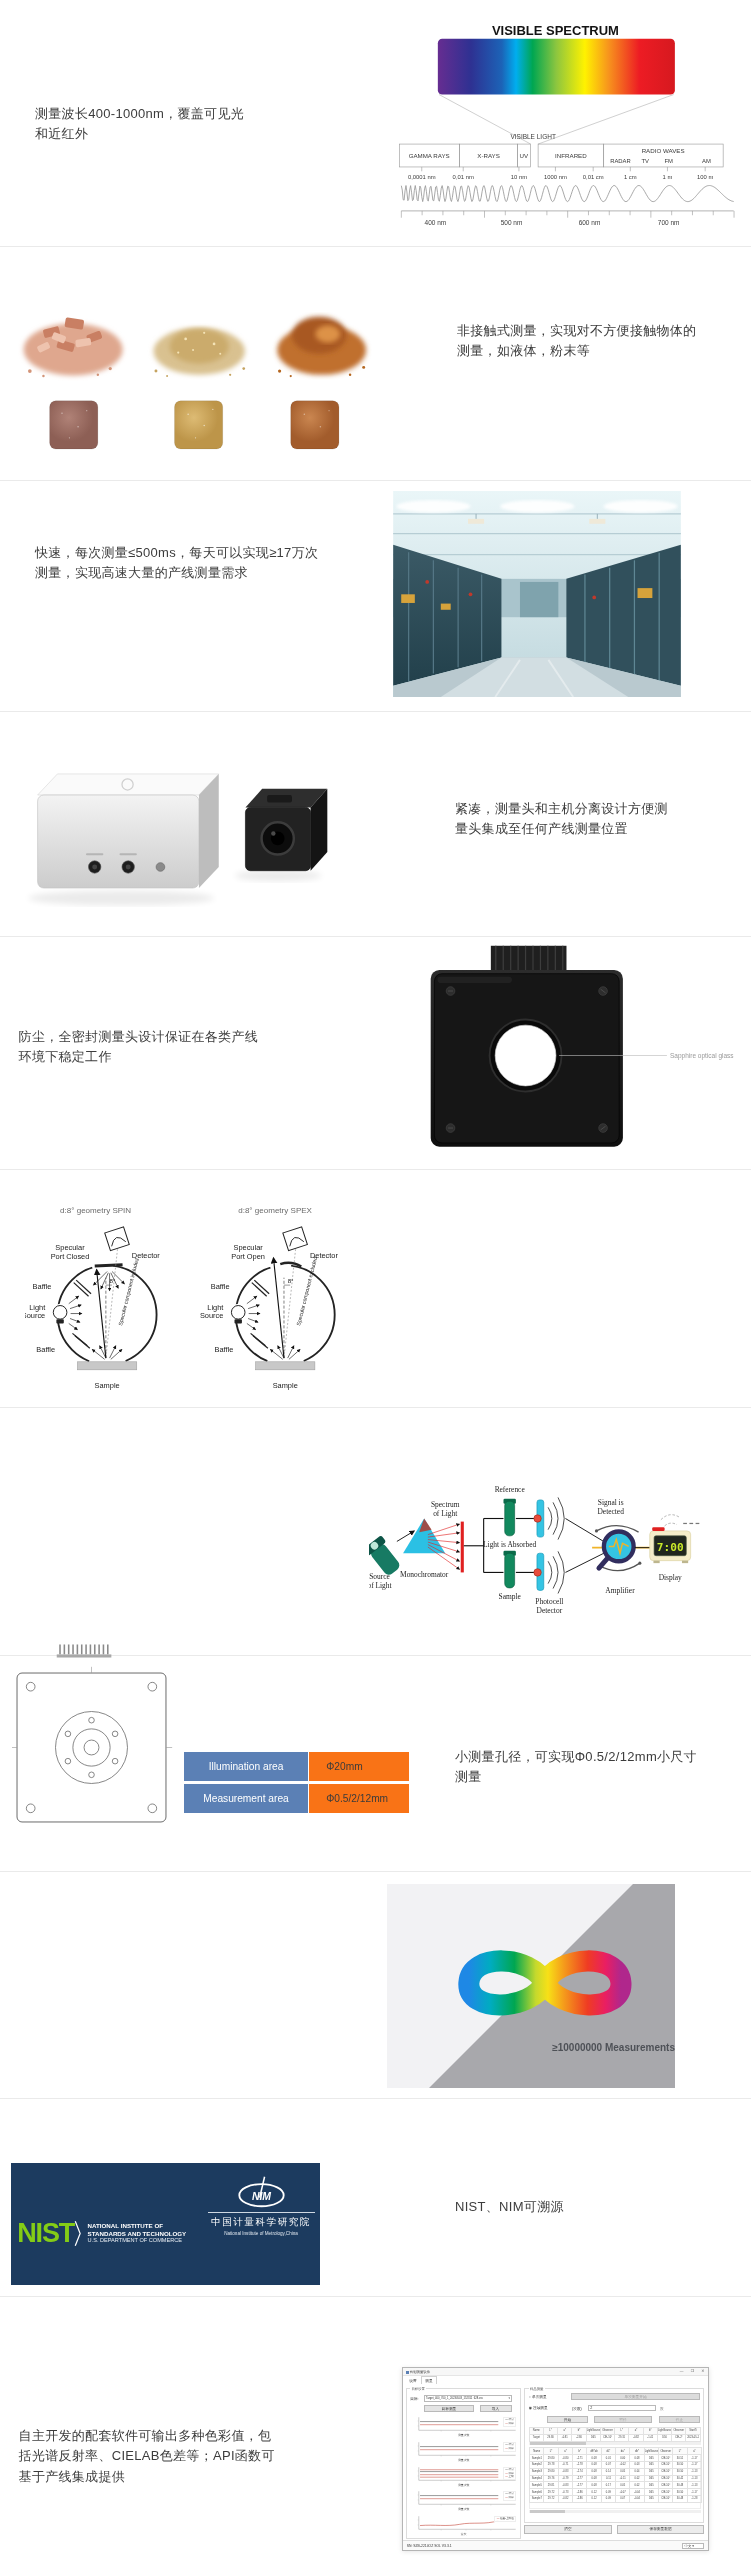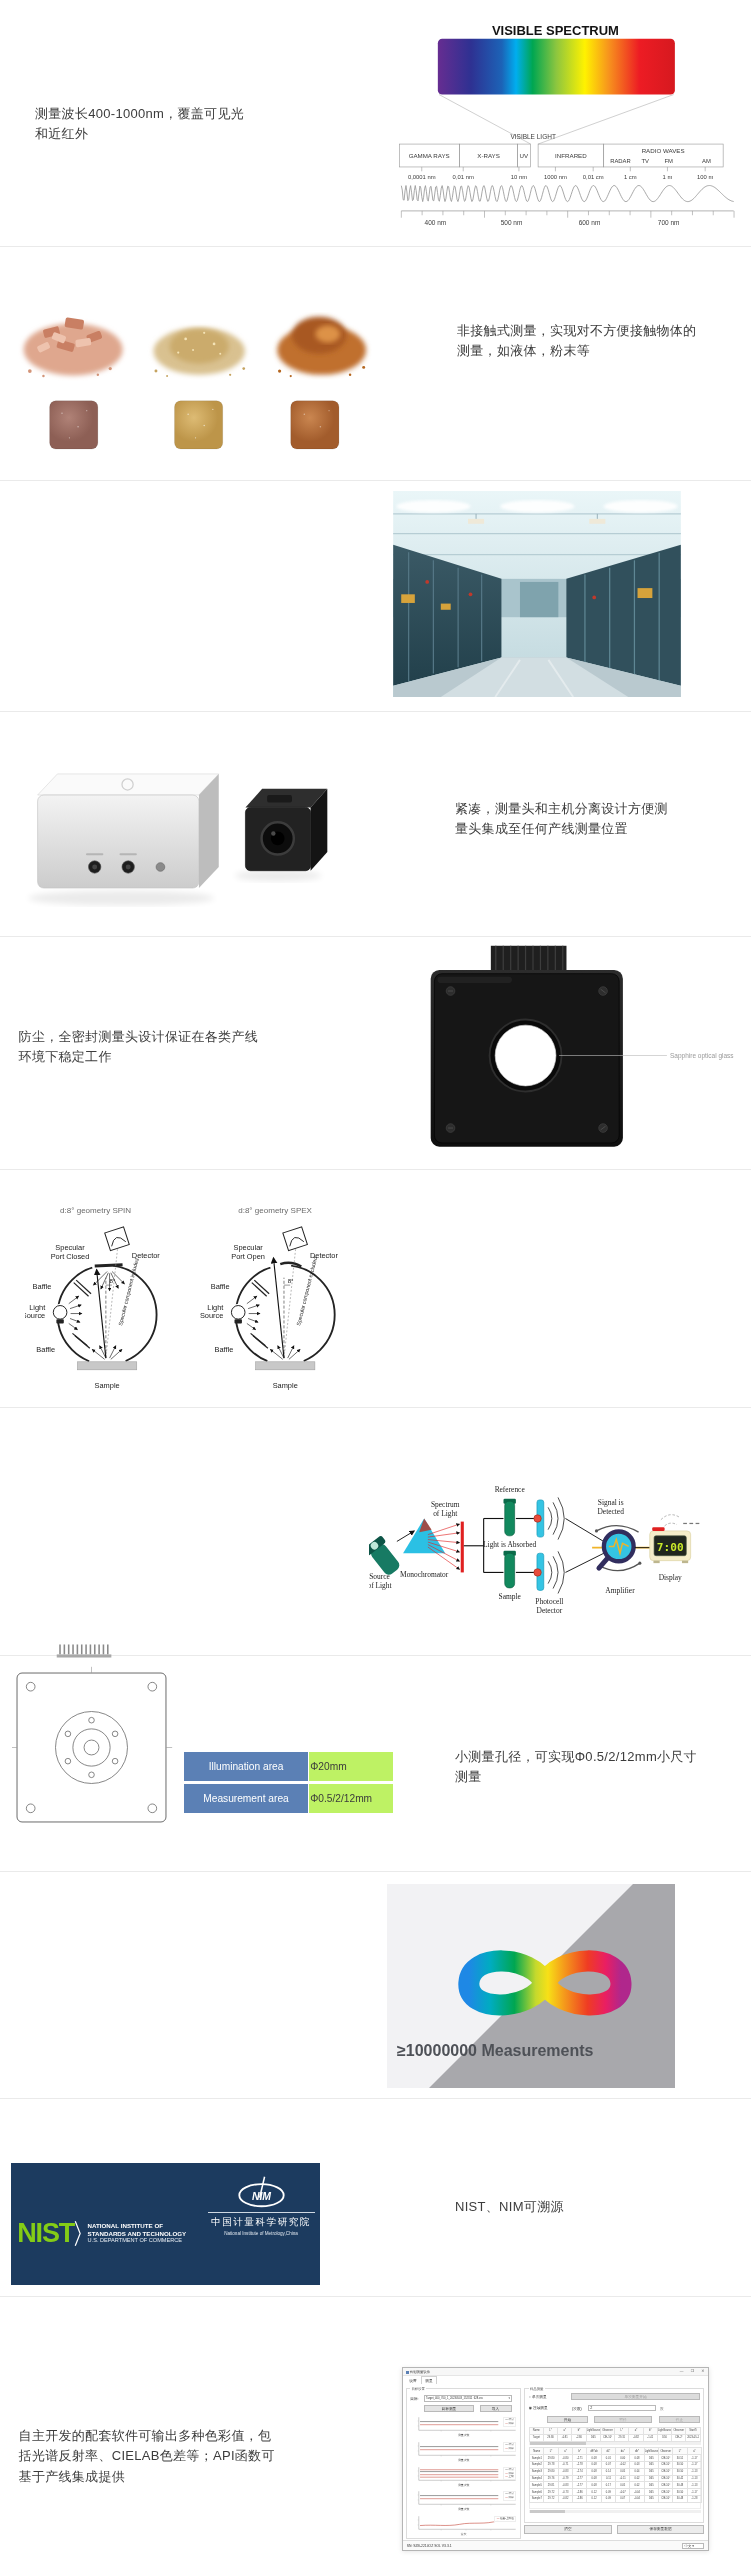--- a/index.html
+++ b/index.html
@@ -4,25 +4,25 @@
 <style>
   html,body{margin:0;padding:0;background:#fff;}
   #page{position:relative;width:752px;height:2576px;background:#fff;overflow:hidden;
         font-family:"Liberation Sans","DejaVu Sans",sans-serif;}
   .hr{position:absolute;left:0;width:752px;height:0.6px;background:#eaeaea;}
   .zh{position:absolute;font-size:13px;line-height:20.4px;color:#3c3c3c;white-space:pre-line;letter-spacing:0.3px;}
   .imglabel{position:absolute;font-size:6.5px;color:#9a9a9a;}
   
   .spec-row{position:absolute;display:flex;}
   .spec-k{width:124px;height:28.5px;background:#5b80b5;color:#fff;display:flex;align-items:center;justify-content:center;font-size:10.2px;}
-  .spec-v{width:83px;height:28.5px;background:#bef264;color:#3b3b3b;display:flex;align-items:center;padding-left:1px;font-size:10.2px;margin-left:1.2px;}
+  .spec-v{width:83px;height:28.5px;background:#f97316;color:#3b3b3b;display:flex;align-items:center;padding-left:17px;font-size:10.2px;margin-left:1.2px;}
   
   .inf-box{position:absolute;left:387px;top:1884px;width:288px;height:204px;
            background:linear-gradient(135deg,#f2f2f4 49.9%,#a8a8ac 50.1%);}
-  .inf-cap{position:absolute;left:397px;top:2042px;width:288px;text-align:left;font-size:16px;font-weight:bold;color:#4e5157;}
+  .inf-cap{position:absolute;left:387px;top:2042px;width:288px;text-align:right;font-size:10px;font-weight:bold;color:#4e5157;}
   
   .banner{position:absolute;left:10.5px;top:2163px;width:309px;height:122px;background:#1c3b5f;}
   .nist{position:absolute;left:6.8px;top:57px;display:flex;align-items:center;}
   .nist-word{font-size:27px;font-weight:bold;color:#84cc16;letter-spacing:-1.2px;line-height:27px;}
   .nist-txt{margin-left:6.2px;color:#fff;}
   .nist-l1{font-size:6.2px;font-weight:bold;line-height:7.4px;}
   .nist-l3{font-size:5.6px;line-height:7.4px;color:#e8edf3;}
   .nim{position:absolute;left:197px;top:11px;width:107px;text-align:center;color:#fff;}
   .nim-hr{height:0.6px;background:#cfd8e2;margin:3.1px 0 3.7px 0;}
   .nim-cn{font-size:9.6px;letter-spacing:1.5px;white-space:nowrap;}
@@ -256,20 +256,22 @@
         <g fill="rgba(255,255,255,.45)">
           <circle cx="492" cy="670" r="1.2"></circle>
           <circle cx="518" cy="690" r="1.2"></circle>
           <circle cx="532" cy="664" r="1"></circle>
         </g>
       </g>
   </svg>
   <div class="zh" style="left:457px;top:321px;width:285px">非接触式测量，实现对不方便接触物体的
 测量，如液体，粉末等</div>
 
+  <div class="zh" style="left:35px;top:543px;width:291px">快速，每次测量≤500ms，每天可以实现≥17万次
+测量，实现高速大量的产线测量需求</div>
   <svg style="position:absolute;left:393px;top:491px" width="288" height="206" viewBox="635 793 465 333">
     <defs>
       <linearGradient id="fbg" x1="0" y1="0" x2="0" y2="1">
           <stop offset="0" stop-color="#eaf6f8"></stop>
           <stop offset="1" stop-color="#bed6dc"></stop>
         </linearGradient>
       <linearGradient id="mach1" x1="0" y1="0" x2="0" y2="1">
           <stop offset="0" stop-color="#3b5a66"></stop>
           <stop offset="1" stop-color="#22404b"></stop>
         </linearGradient>

